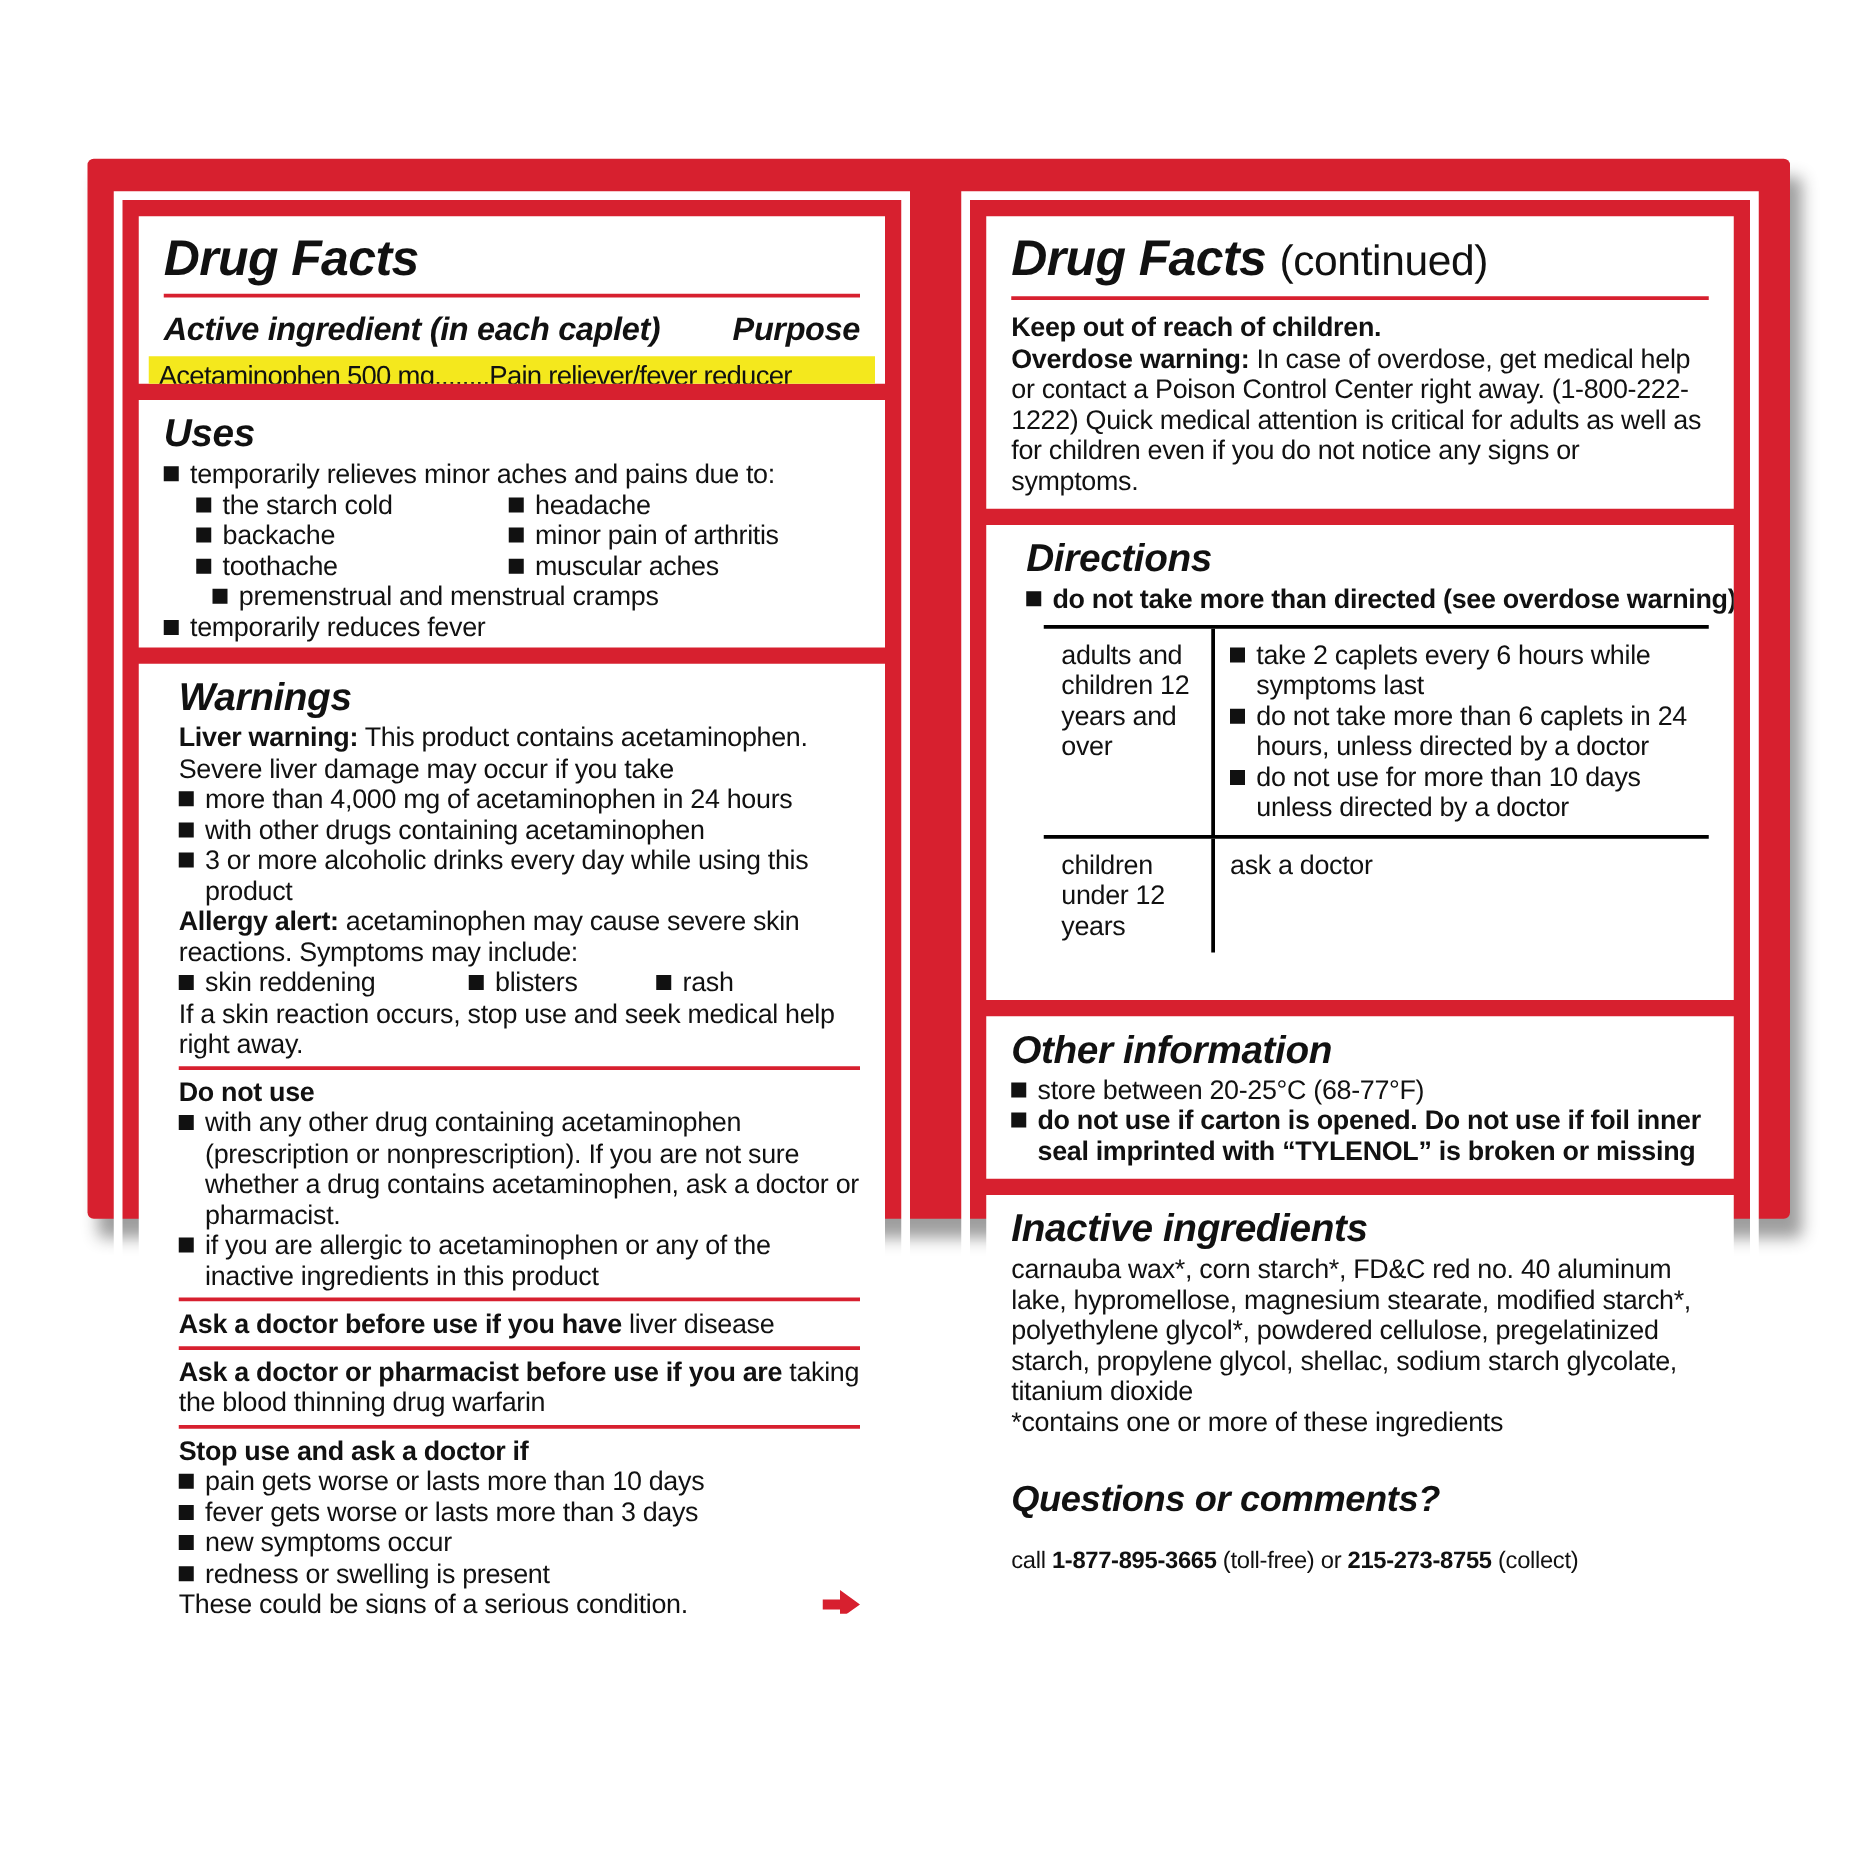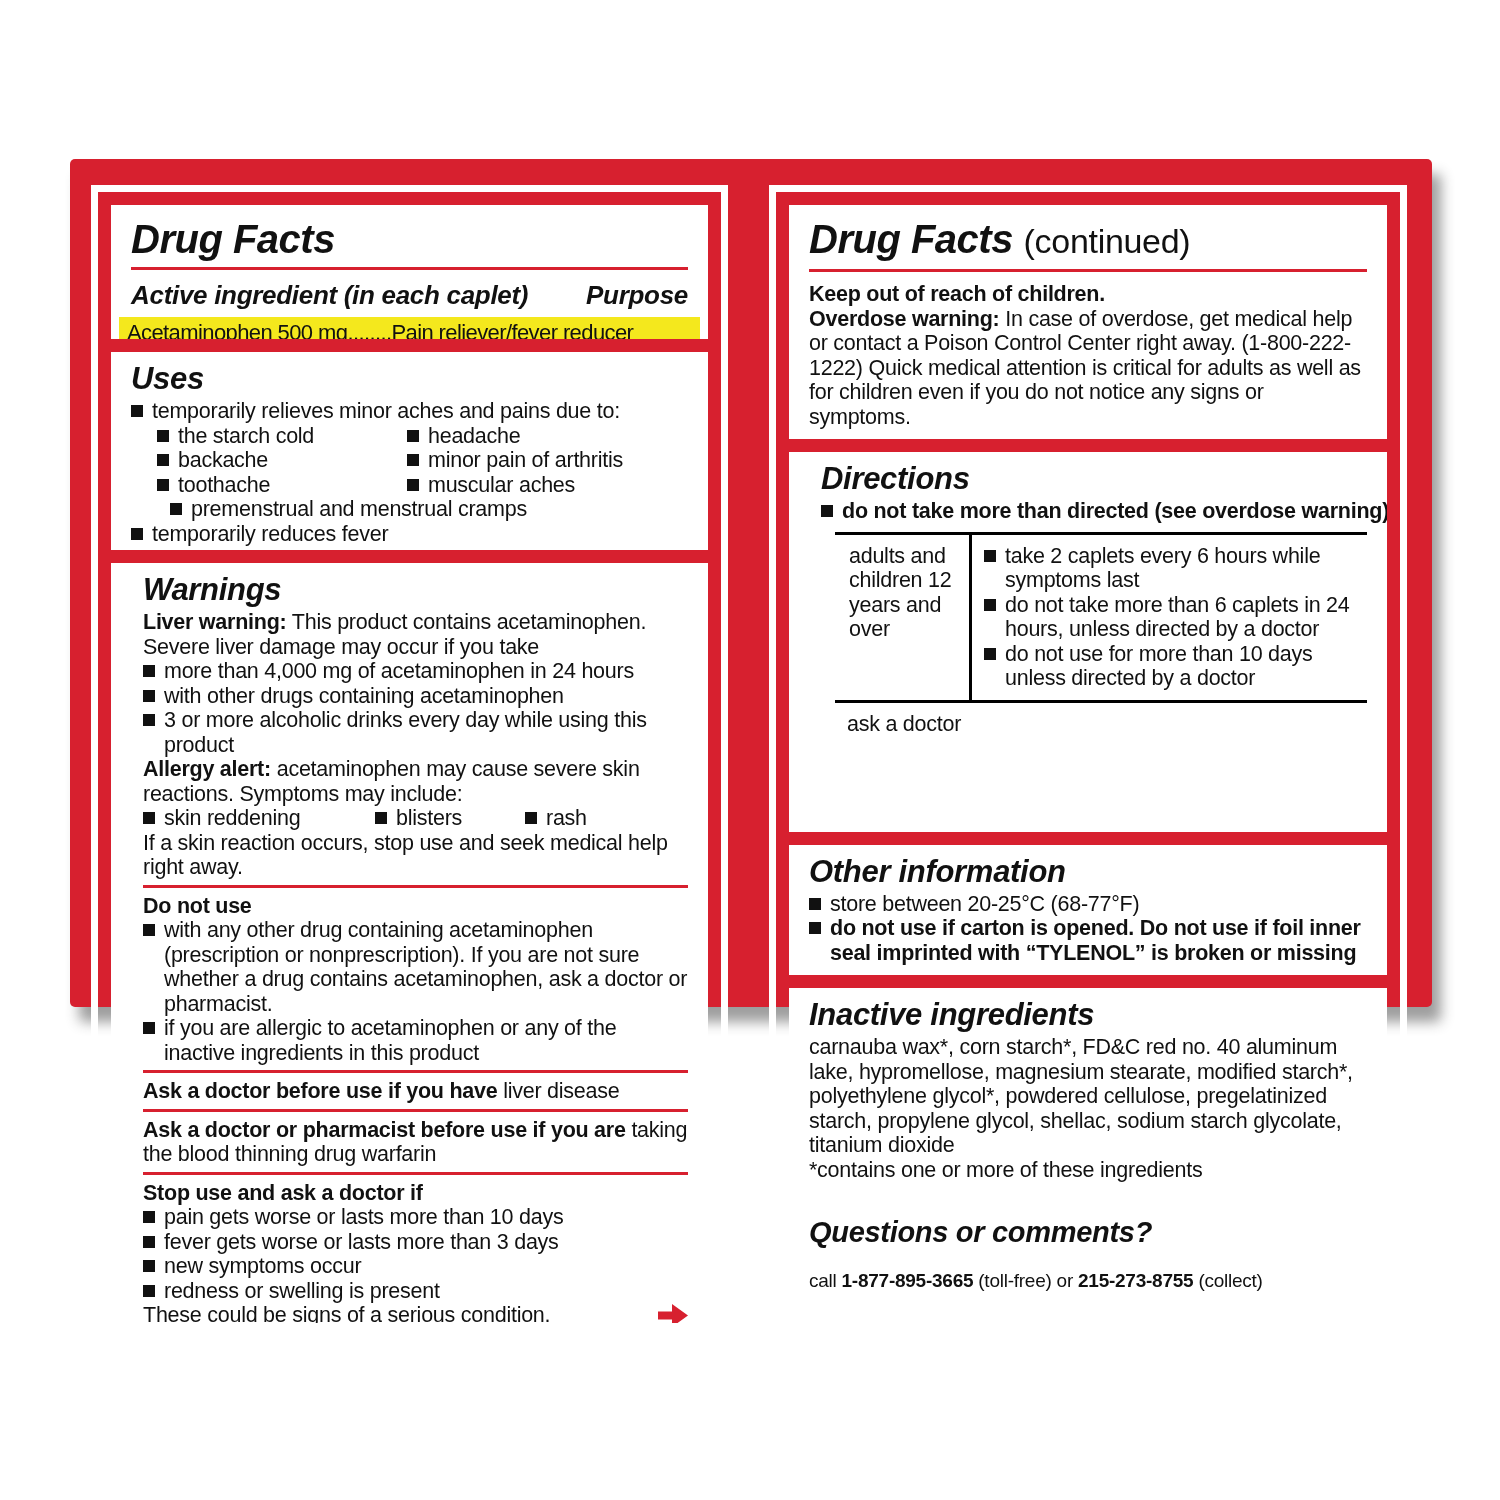--- a/index.html
+++ b/index.html
@@ -1,18 +1,18 @@
 <!DOCTYPE html>
 <html style="--red: #d7202f; --yellow: #f4e81d; --ink: #111111;"><head>
 <meta charset="utf-8">
 <style>
   html,body{margin:0;padding:0;background:#ffffff;}
   .page{position:relative;width:1500px;height:1500px;background:#ffffff;overflow:hidden;
         font-family:"Liberation Sans",sans-serif;color:var(--ink,#111);}
-  .card{position:absolute;left:70px;top:159px;width:1362px;height:848px;
+  .card{position:absolute;left:70px;top:127px;width:1362px;height:848px;
         background:var(--red,#d7202f);border-radius:5px;
         box-shadow:9px 15px 13px rgba(40,40,40,.45);}
   .col{position:absolute;top:26px;height:1158px;border:7px solid #ffffff;
        box-sizing:border-box;padding:13px;display:flex;flex-direction:column;gap:13px;}
   .col-left{left:21px;width:637px;}
   .col-right{left:699px;width:638px;}
   .box{background:#ffffff;padding:10px 20px;box-sizing:border-box;overflow:hidden;}
   .grow{flex:1 1 auto;padding-left:32px;}
   .fix1{flex:0 0 134px;}
   .fix2{flex:0 0 198px;}
@@ -221,20 +221,21 @@
                   <span class="sq"></span>
                   <span class="bt">do not take more than 6 caplets in 24 hours, unless directed by a doctor</span>
                 </div>
               <div class="bl">
                   <span class="sq"></span>
                   <span class="bt">do not use for more than 10 days unless directed by a doctor</span>
                 </div>
             </div>
           </div>
           <div class="drow">
+            <div class="dcl t">children under 12 years</div>
             <div class="dcr t">ask a doctor</div>
           </div>
         </div>
       </section>
 
       <section class="box">
         <h2 class="h2">Other information</h2>
         <div class="bl">
           <span class="sq"></span>
           <span class="bt">store between 20-25°C (68-77°F)</span>

